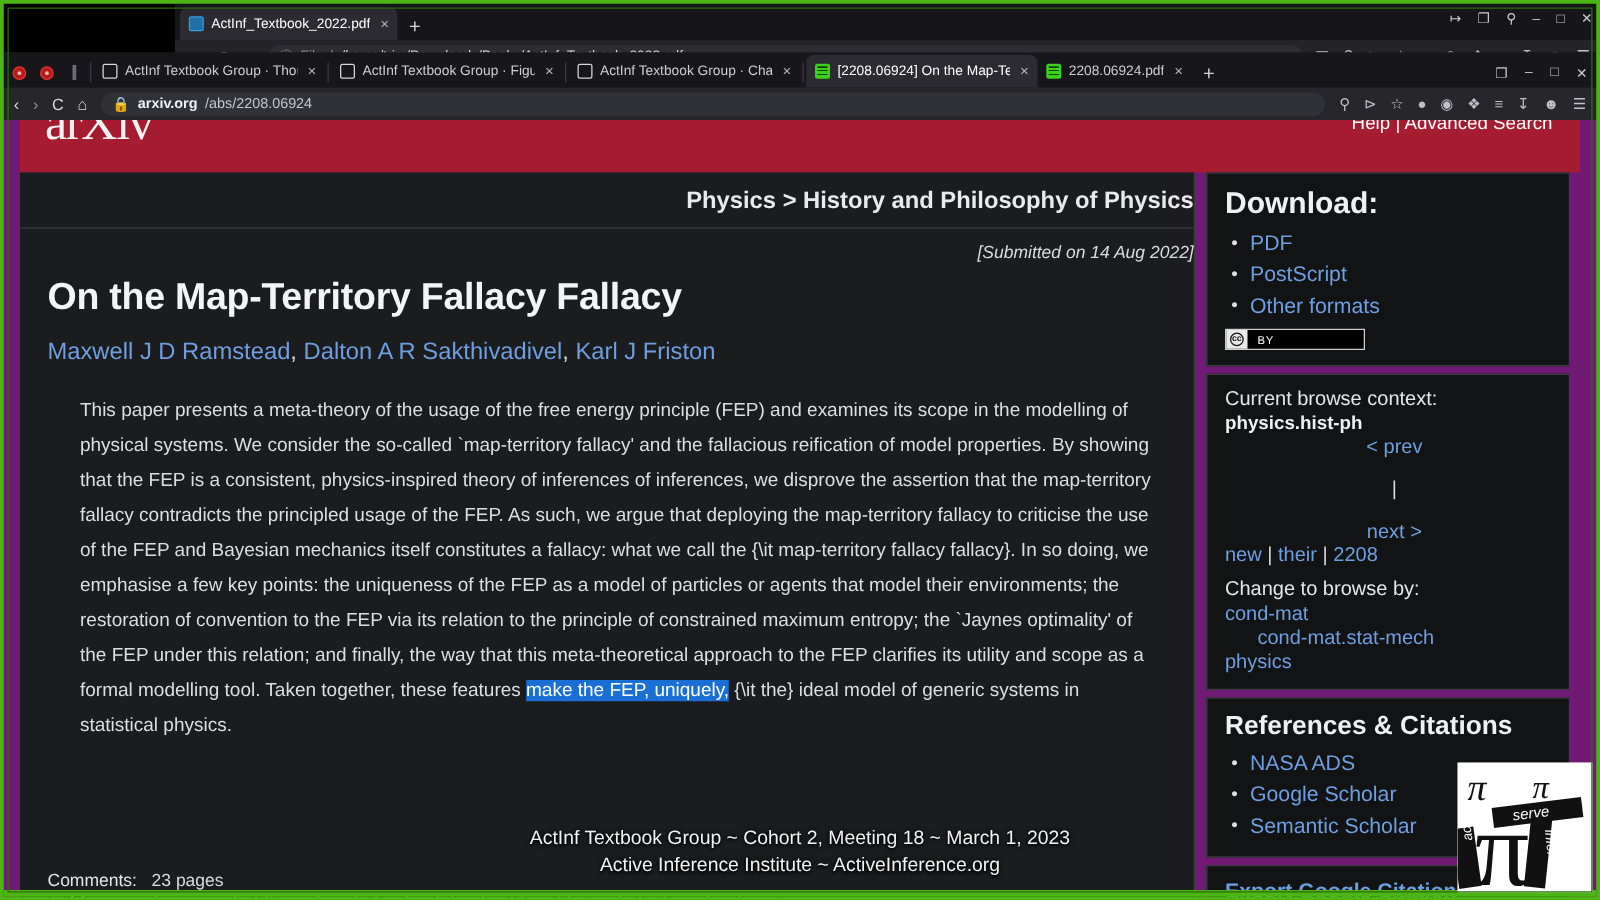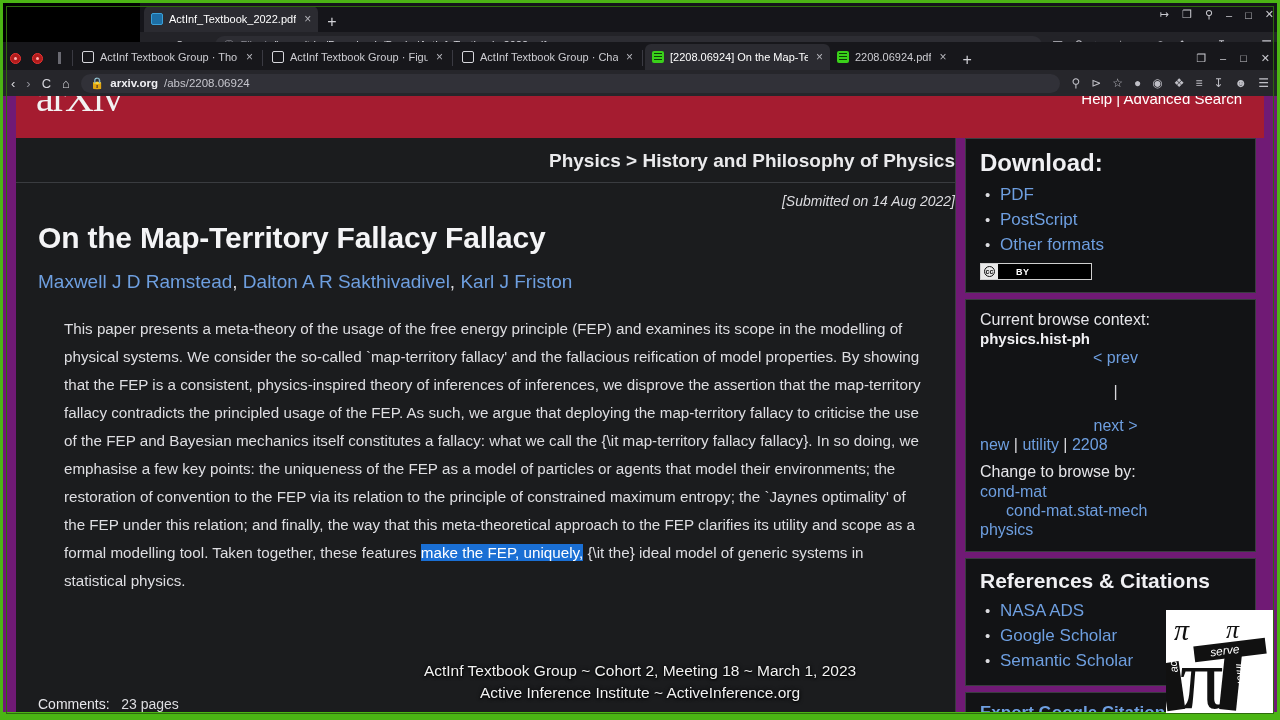--- a/index.html
+++ b/index.html
@@ -293,22 +293,22 @@
     display: flex; align-items: center; gap: 2px;
     padding: 0 3px; font-weight: bold;
   }
   .cc-badge .cc-ring {
     width: 11px; height: 11px; border-radius: 50%;
     border: 1.3px solid #111;
     display: flex; align-items: center; justify-content: center;
     font-size: 7px;
   }
   .cc-badge .cc-r {
-    color: #fff; display: flex; align-items: center; padding: 0 18px;
-    font-weight: bold; letter-spacing: 0.5px;
+    color: #fff; display: flex; align-items: center; padding: 0 8px;
+    font-weight: normal; letter-spacing: 0.5px;
   }
   .ctx-strong { font-size: 15px; font-weight: bold; color: #f0f0f3; }
   .ctx-nav {
     font-size: 16px; color: #6e9fe0; padding-left: 8px;
     display: flex; gap: 16px; align-items: center; margin-top: 2px; flex-direction: column;
   }
   .ctx-nav .bar { color: #d8d8dc; }
   .ctx-links { font-size: 16px; color: #6e9fe0; margin-top: 1px; }
   .ctx-links .bar { color: #d8d8dc; }
   .ctx-sub { padding-left: 26px; }
@@ -558,21 +558,21 @@
           <h4>Current browse context:</h4>
           <div class="ctx-strong">physics.hist-ph</div>
           <div class="ctx-nav">
             <span>&lt; prev</span>
             <span class="bar">|</span>
             <span>next &gt;</span>
           </div>
           <div class="ctx-links">
             <span>new</span>
             <span class="bar">|</span>
-            <span>utility</span>
+            <span>their</span>
             <span class="bar">|</span>
             <span>2208</span>
           </div>
           <h4 style="margin-top:8px">Change to browse by:</h4>
           <div class="ctx-links">cond-mat</div>
           <div class="ctx-links ctx-sub">cond-mat.stat-mech</div>
           <div class="ctx-links">physics</div>
         </div>
 
         <div class="sidebox">

